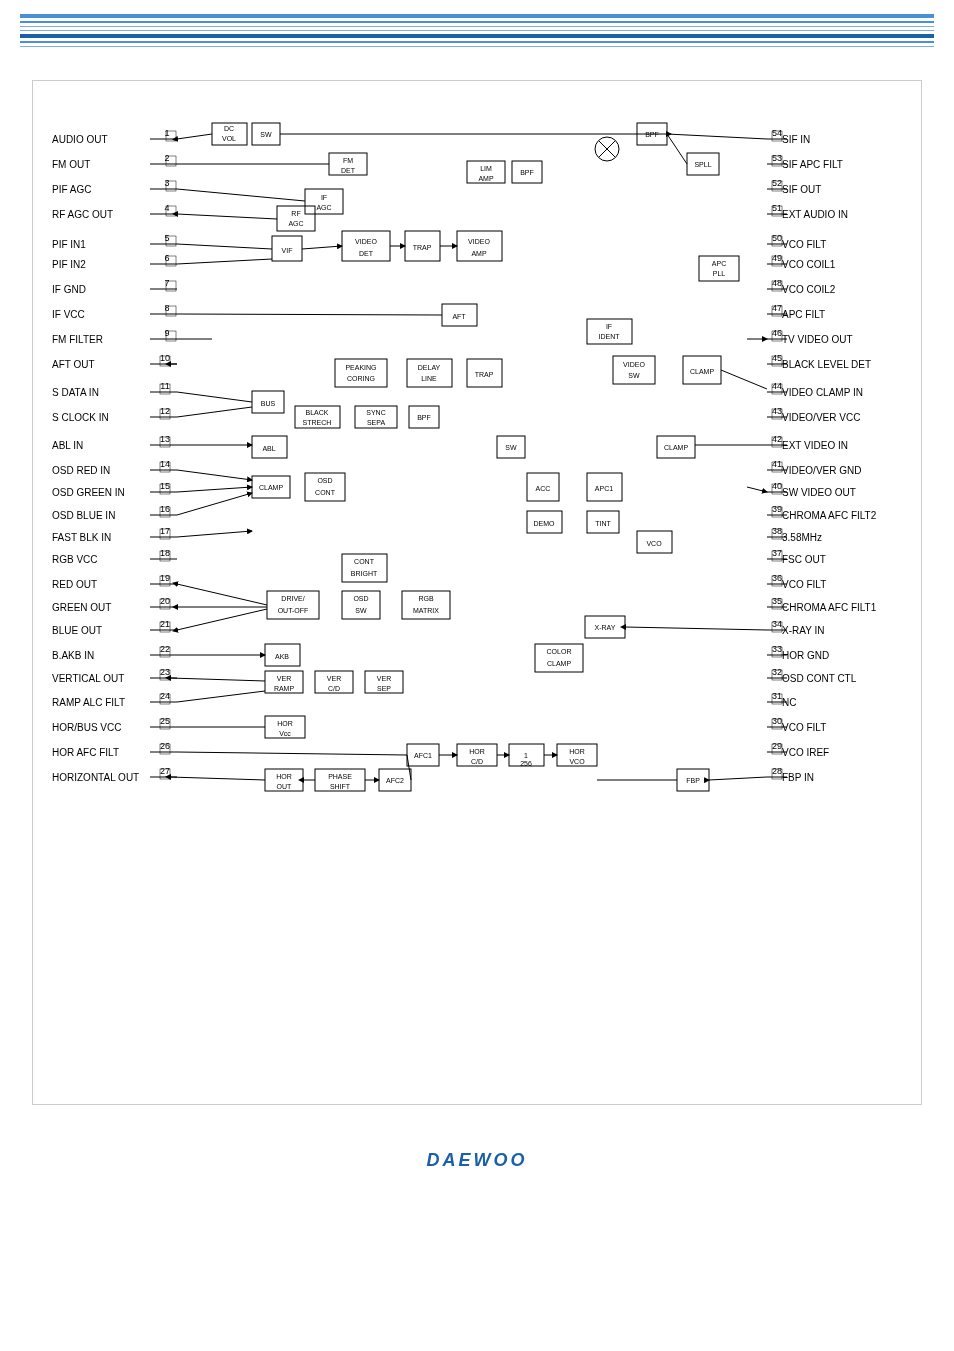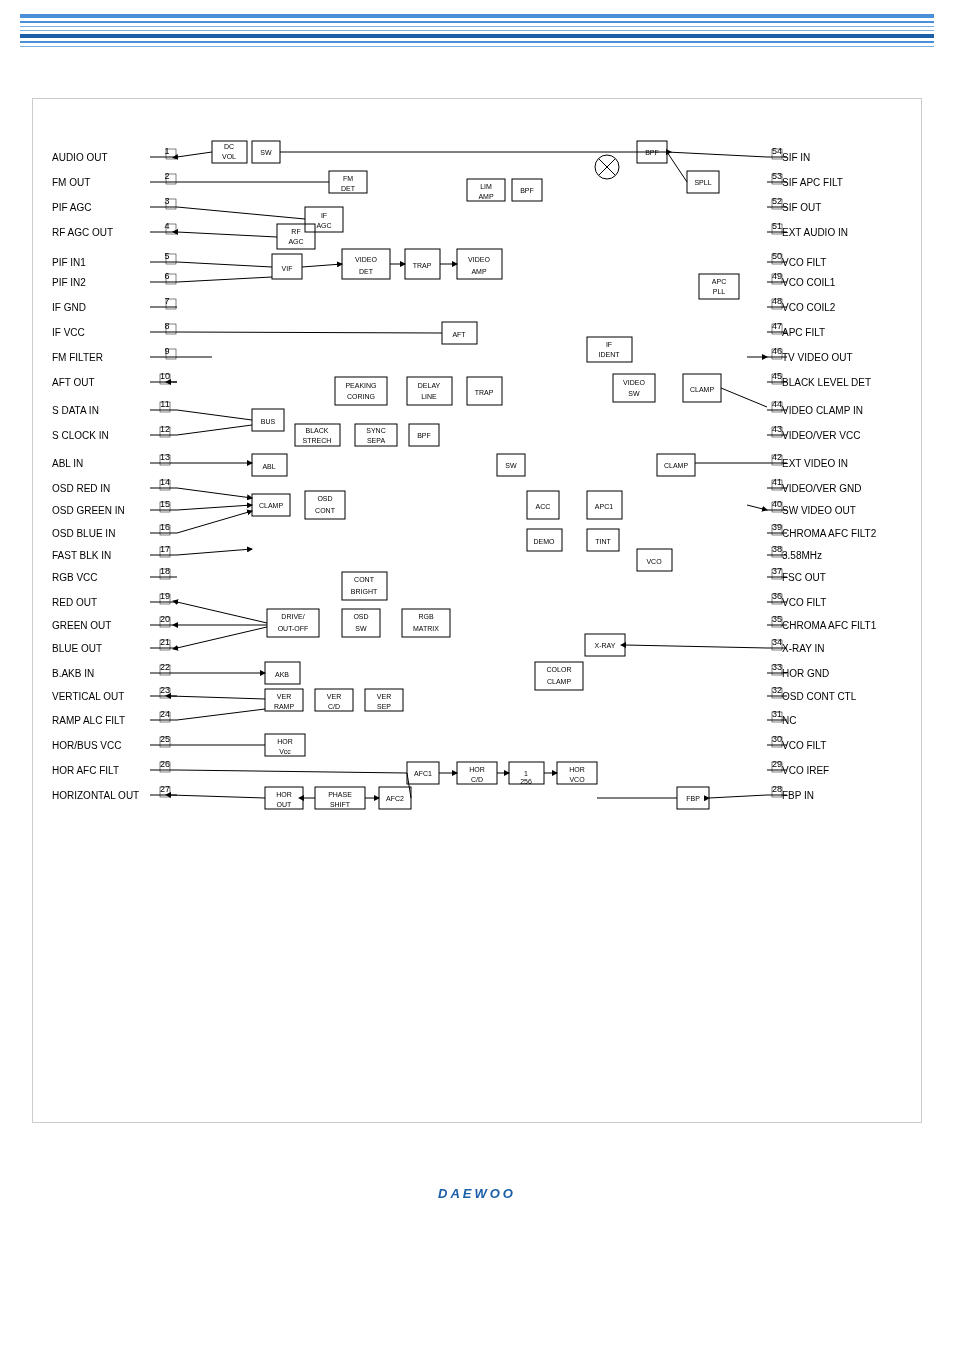--- a/index.html
+++ b/index.html
@@ -33,39 +33,39 @@
     .main-content {
       padding: 20px 30px;
     }
 
     
     .diagram-container {
       border: 1px solid #ccc;
       padding: 20px 10px;
       position: relative;
       width: 890px;
-      margin: 18px auto;
+      margin: 0 auto;
       text-align: right;
     }
 
     
     .diagram-svg {
       width: 100%;
     }
 
     
     .footer {
       text-align: center;
       padding: 15px;
       margin-top: 10px;
     }
     .footer-brand {
       color: #1a5fa8;
       font-weight: bold;
-      font-size: 13px;
+      font-size: 18px;
       letter-spacing: 3px;
       font-style: italic;
     }
   </style>
 </head>
 <body>
 
 <div class="header-stripes">
   <div class="stripe thick"></div>
   <div class="stripe medium"></div>

